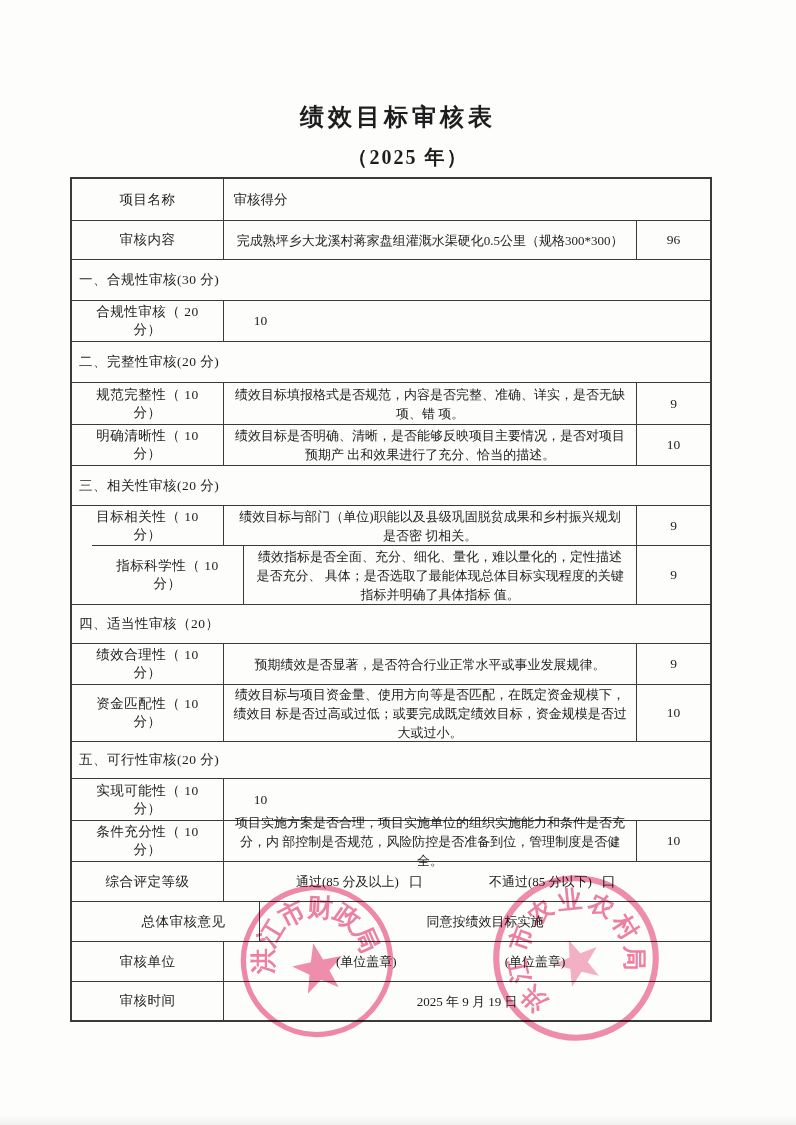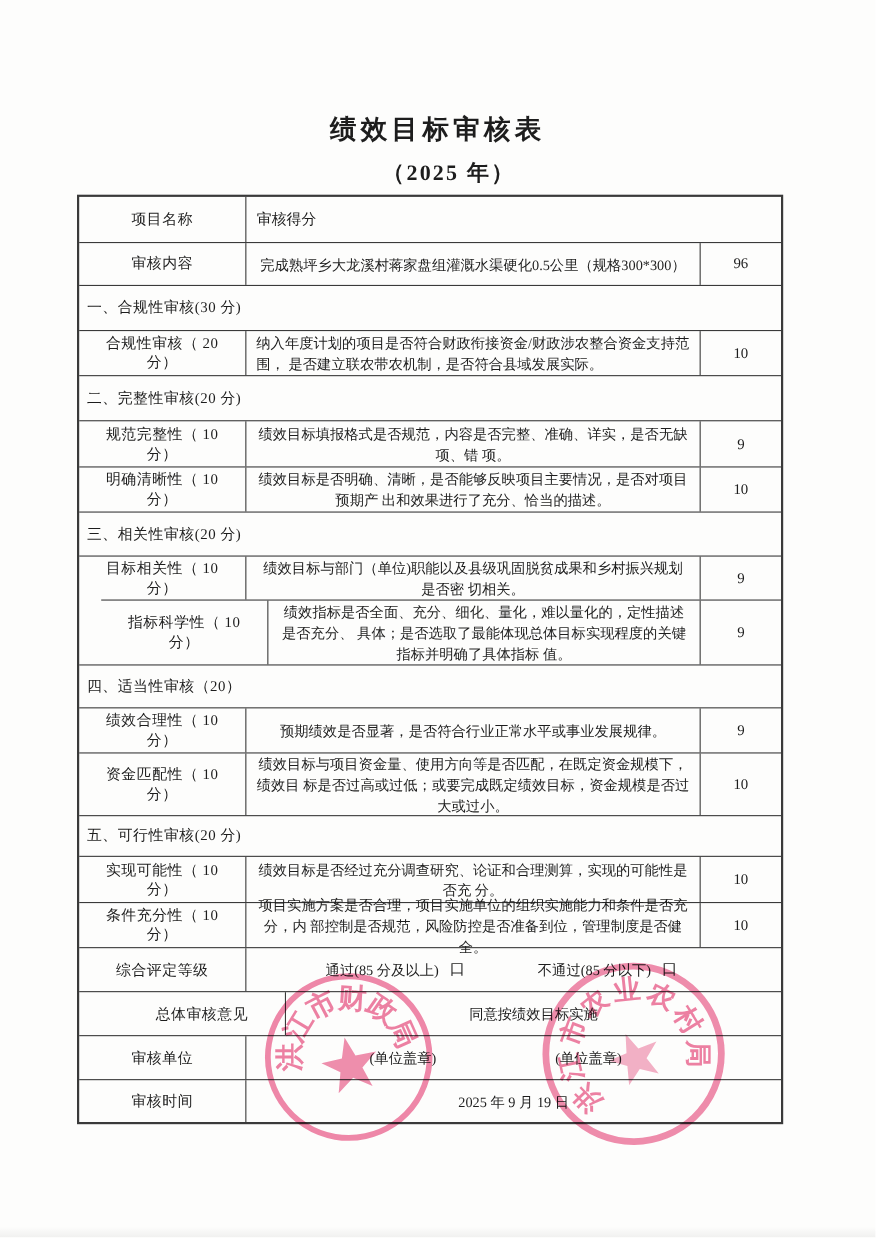--- a/index.html
+++ b/index.html
@@ -86,21 +86,20 @@
       <div class="t-row" style="height: 39px;">
         <div class="c-label">审核内容</div>
         <div class="c-content">完成熟坪乡大龙溪村蒋家盘组灌溉水渠硬化0.5公里（规格300*300）</div>
         <div class="c-score">96</div>
       </div>
       <div class="t-row" style="height: 41px;">
         <div class="c-section">一、合规性审核(30 分)</div>
       </div>
       <div class="t-row" style="height: 41px;">
         <div class="c-label">合规性审核（ 20　分）</div>
-        <div class="c-content left">纳入年度计划的项目是否符合财政衔接资金/财政涉农整合资金支持范围，  是否建立联农带农机制，是否符合县域发展实际。</div>
         <div class="c-score">10</div>
       </div>
       <div class="t-row" style="height: 41px;">
         <div class="c-section">二、完整性审核(20 分)</div>
       </div>
       <div class="t-row" style="height: 42px;">
         <div class="c-label">规范完整性（ 10　分）</div>
         <div class="c-content">绩效目标填报格式是否规范，内容是否完整、准确、详实，是否无缺项、错 项。</div>
         <div class="c-score">9</div>
       </div>
@@ -133,21 +132,20 @@
       <div class="t-row" style="height: 57px;">
         <div class="c-label">资金匹配性（ 10　分）</div>
         <div class="c-content">绩效目标与项目资金量、使用方向等是否匹配，在既定资金规模下，绩效目 标是否过高或过低；或要完成既定绩效目标，资金规模是否过大或过小。</div>
         <div class="c-score">10</div>
       </div>
       <div class="t-row" style="height: 37px;">
         <div class="c-section">五、可行性审核(20 分)</div>
       </div>
       <div class="t-row" style="height: 42px;">
         <div class="c-label">实现可能性（ 10　分）</div>
-        <div class="c-content">绩效目标是否经过充分调查研究、论证和合理测算，实现的可能性是否充 分。</div>
         <div class="c-score">10</div>
       </div>
       <div class="t-row" style="height: 41px;">
         <div class="c-label">条件充分性（ 10　分）</div>
         <div class="c-content">项目实施方案是否合理，项目实施单位的组织实施能力和条件是否充分，内 部控制是否规范，风险防控是否准备到位，管理制度是否健全。</div>
         <div class="c-score">10</div>
       </div>
       <div class="t-row" style="height: 40px;">
         <div class="c-label">综合评定等级</div>
         <div class="c-content c-rating">

